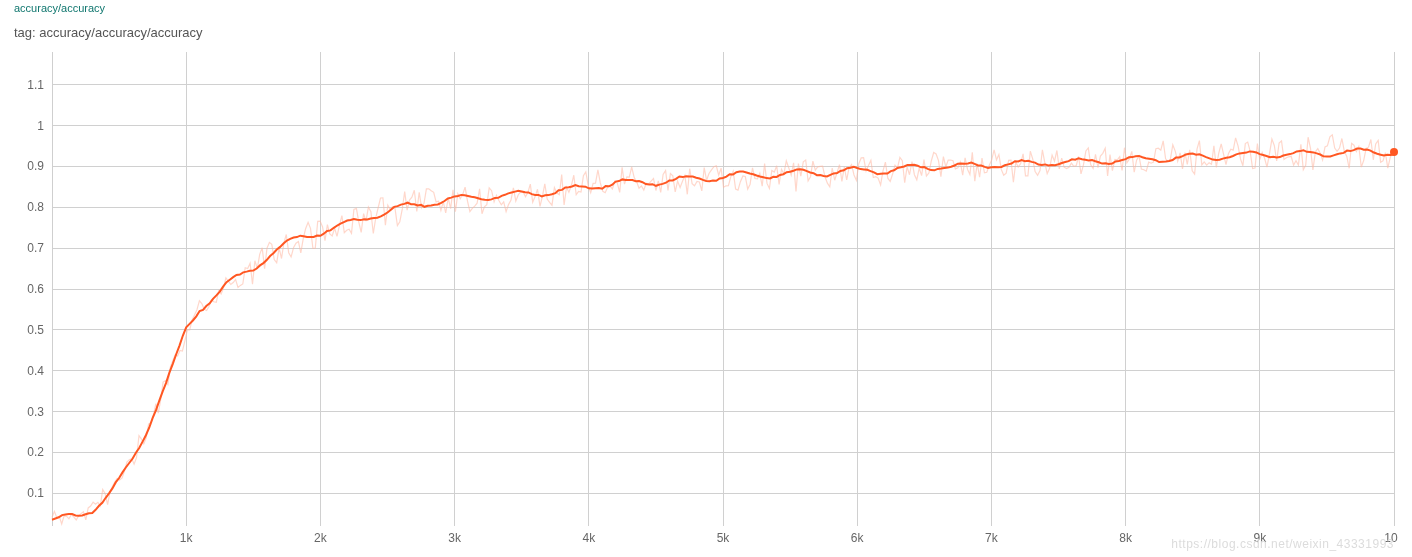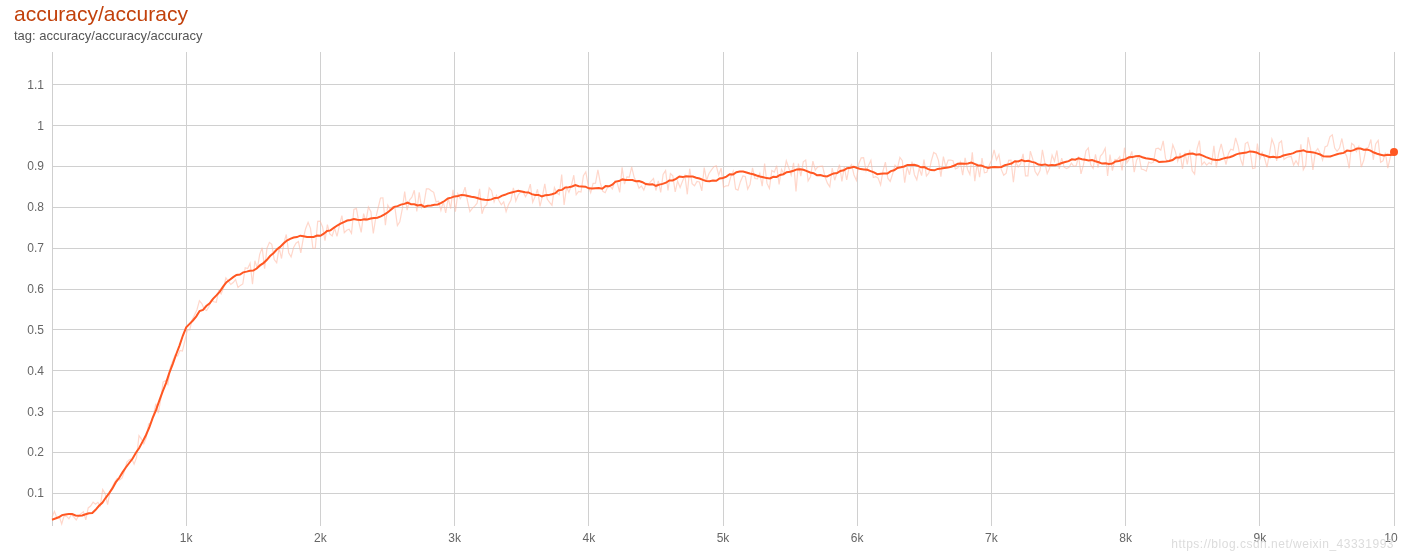--- a/index.html
+++ b/index.html
@@ -12,27 +12,27 @@
     height: 557px;
     overflow: hidden;
     position: relative;
   }
   .header {
     position: absolute;
     left: 14px;
     top: 2px;
   }
   .title {
-    font-size: 21px;
-    color: #c2410c;
+    font-size: 11px;
+    color: #0f766e;
   }
   .subtitle {
     font-size: 13px;
     color: #555;
-    margin-top: 2px;
+    margin-top: 11px;
   }
   .chart-wrap {
     position: absolute;
     left: 14px;
     top: 46px;
     width: 1384px;
     height: 500px;
   }
   svg { display: block; }
   .grid line {

